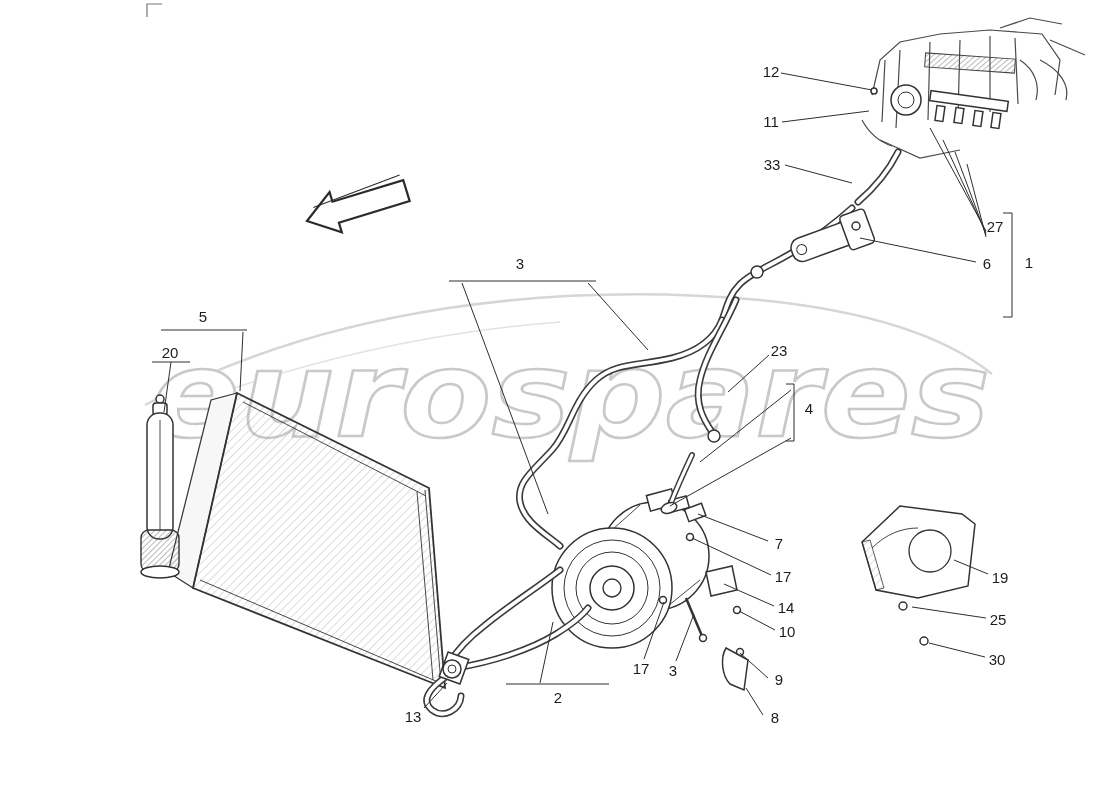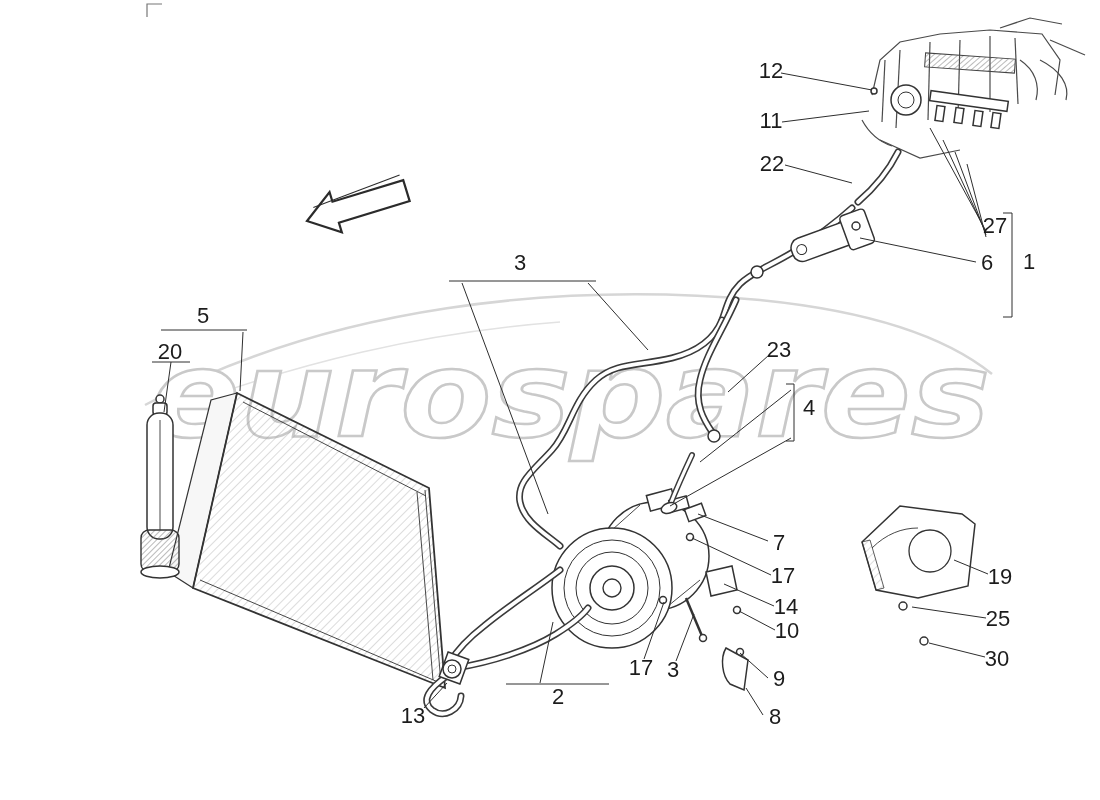--- a/index.html
+++ b/index.html
@@ -3,21 +3,21 @@
 <meta charset="utf-8">
 <style>
   html,body{margin:0;padding:0;background:#fff;}
   #canvas{
     position:relative;width:1100px;height:800px;background:#ffffff;
     font-family:"Liberation Sans", sans-serif;overflow:hidden;
   }
   #drawing{position:absolute;left:0;top:0;}
   .lbl{
     position:absolute;transform:translate(-50%,-50%);
-    font-size:22px;color:#1c1c1c;line-height:1;cursor:pointer;
+    font-size:15px;color:#1c1c1c;line-height:1;cursor:pointer;
     font-family:"Liberation Sans", sans-serif;
   }
   
   .ol{stroke:#333;stroke-width:1.5;fill:#fff;}
   .thin{stroke:#333;stroke-width:0.9;fill:none;}
   .sk{stroke:#4a4a4a;stroke-width:1.2;fill:none;}
   .ld{stroke:#2e2e2e;stroke-width:1;fill:none;}
   .tube-outer{stroke:#3a3a3a;stroke-width:7;fill:none;stroke-linecap:round;}
   .tube-inner{stroke:#ffffff;stroke-width:3.8;fill:none;stroke-linecap:round;}
   .wm-text{
@@ -214,21 +214,21 @@
     <path class="ld" d="M 676,661 L 694,614"></path>
     <path class="ld" d="M 644,659 L 664,602"></path>
     <path class="ld" d="M 506,684 L 609,684" stroke-width="1.4"></path>
     <path class="ld" d="M 540,683 L 553,622"></path>
     <path class="ld" d="M 424,708 L 447,683"></path>
   </g>
 </svg>
 
 <div class="lbl" style="left:771px;top:71px">12</div>
 <div class="lbl" style="left:771px;top:121px">11</div>
-<div class="lbl" style="left:772px;top:164px">22</div>
+<div class="lbl" style="left:772px;top:164px">33</div>
 <div class="lbl" style="left:995px;top:226px">27</div>
 <div class="lbl" style="left:987px;top:263px">6</div>
 <div class="lbl" style="left:1029px;top:262px">1</div>
 <div class="lbl" style="left:520px;top:263px">3</div>
 <div class="lbl" style="left:203px;top:316px">5</div>
 <div class="lbl" style="left:170px;top:352px">20</div>
 <div class="lbl" style="left:779px;top:350px">23</div>
 <div class="lbl" style="left:809px;top:408px">4</div>
 <div class="lbl" style="left:779px;top:543px">7</div>
 <div class="lbl" style="left:783px;top:576px">17</div>

